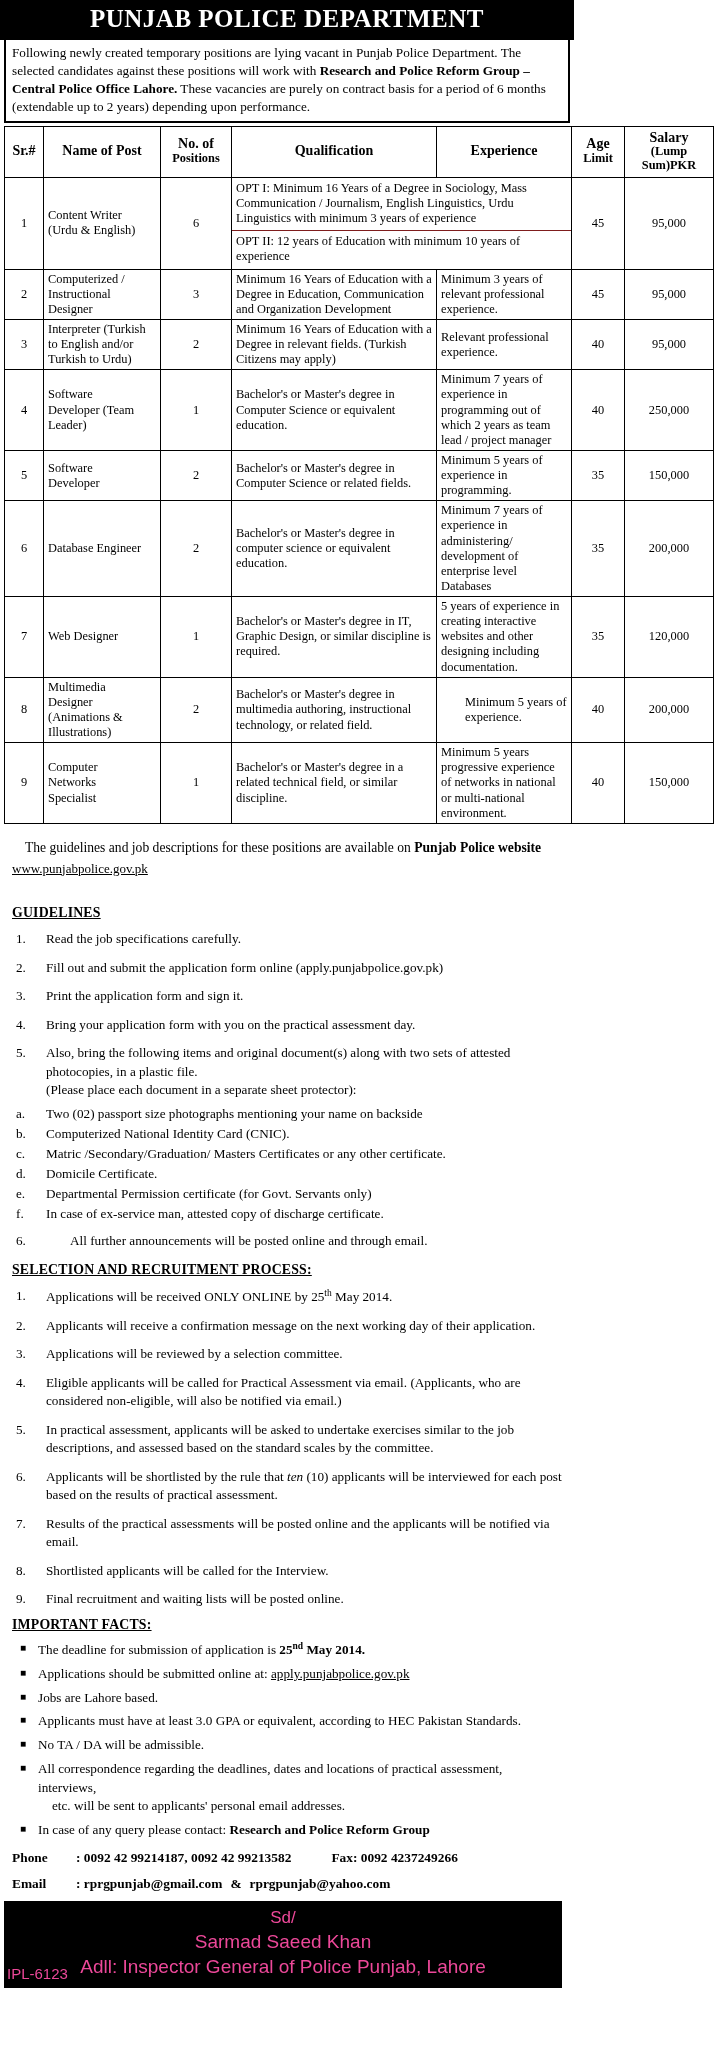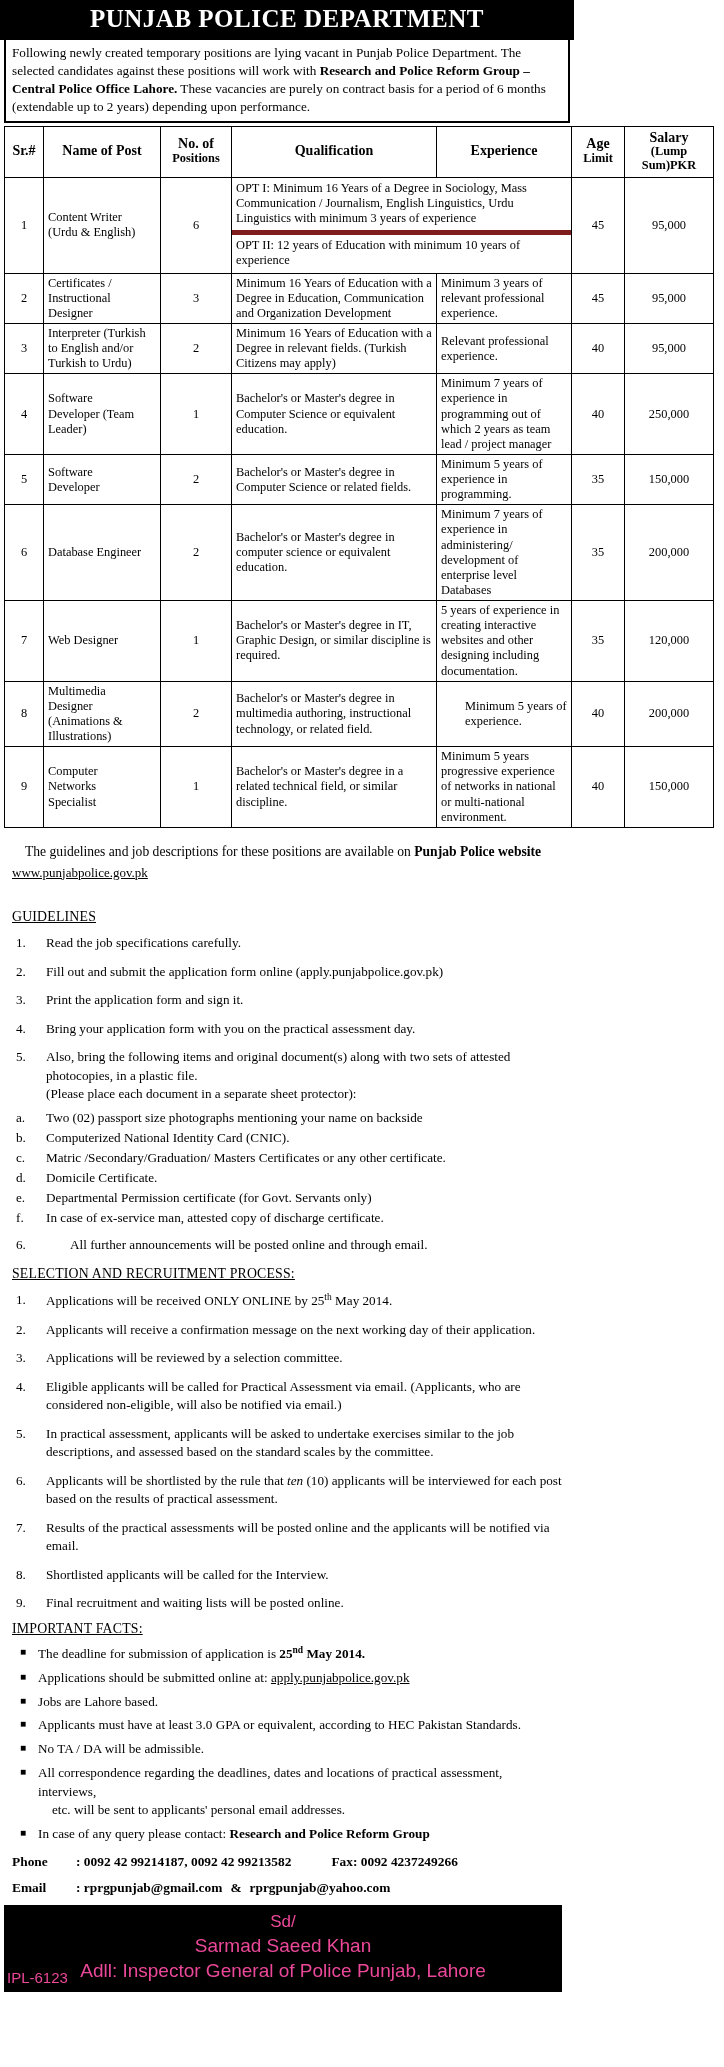--- a/index.html
+++ b/index.html
@@ -84,21 +84,21 @@
   .c-age  { width: 48px;  text-align: center; }
   .c-sal  { width: 84px;  text-align: center; }
   td.c-post, td.c-qual, td.c-exp { vertical-align: middle; }
   td.c-exp { vertical-align: top; padding-top: 4px; }
   .opt-split { padding: 0 !important; }
   .opt-split .opt {
     padding: 3px 4px 4px 4px;
     font-size: 12.4px;
     line-height: 1.22;
   }
-  .opt-split .opt + .opt { border-top: 5px solid #7f1d1d; }
+  .opt-split .opt + .opt { border-top: 1px solid #7f1d1d; }
   .nl { display: block; }
 
   
   .body-wrap {
     margin: 0 4px;
     padding: 6px 8px 0 8px;
     font-size: 13.2px;
     line-height: 1.45;
   }
   .website-line {
@@ -107,21 +107,21 @@
   }
   .website-line b { font-weight: bold; }
   .website-url {
     font-size: 13px;
     text-decoration: underline;
     display: inline-block;
     margin: 0 0 16px 0;
   }
   h2.sec {
     font-size: 13.8px;
-    font-weight: normal;
+    font-weight: bold;
     text-decoration: underline;
     margin: 9px 0 7px 0;
     letter-spacing: 0.2px;
   }
   ol.num, ul.alpha, ul.bullets {
     margin: 0;
     padding: 0;
     list-style: none;
   }
   ol.num > li {
@@ -238,21 +238,21 @@
           <div class="opt">OPT I: Minimum 16 Years of  a Degree in Sociology, Mass Communication / Journalism, English Linguistics, Urdu Linguistics with minimum 3 years of experience</div>
           <div class="opt">OPT II: 12 years of Education with minimum 10 years of experience</div>
         </td>
         <td class="c-age">45</td>
         <td class="c-sal">95,000</td>
       </tr>
 
       <tr>
         <td class="c-sr">2</td>
         <td class="c-post">
-          <span class="nl">Certificates /</span>
+          <span class="nl">Computerized /</span>
           <span class="nl">Instructional</span>
           <span class="nl">Designer</span>
         </td>
         <td class="c-pos">3</td>
         <td class="c-qual">Minimum 16 Years of Education with a Degree in Education, Communication and Organization Development</td>
         <td class="c-exp">Minimum 3 years of relevant professional experience.</td>
         <td class="c-age">45</td>
         <td class="c-sal">95,000</td>
       </tr>
 

